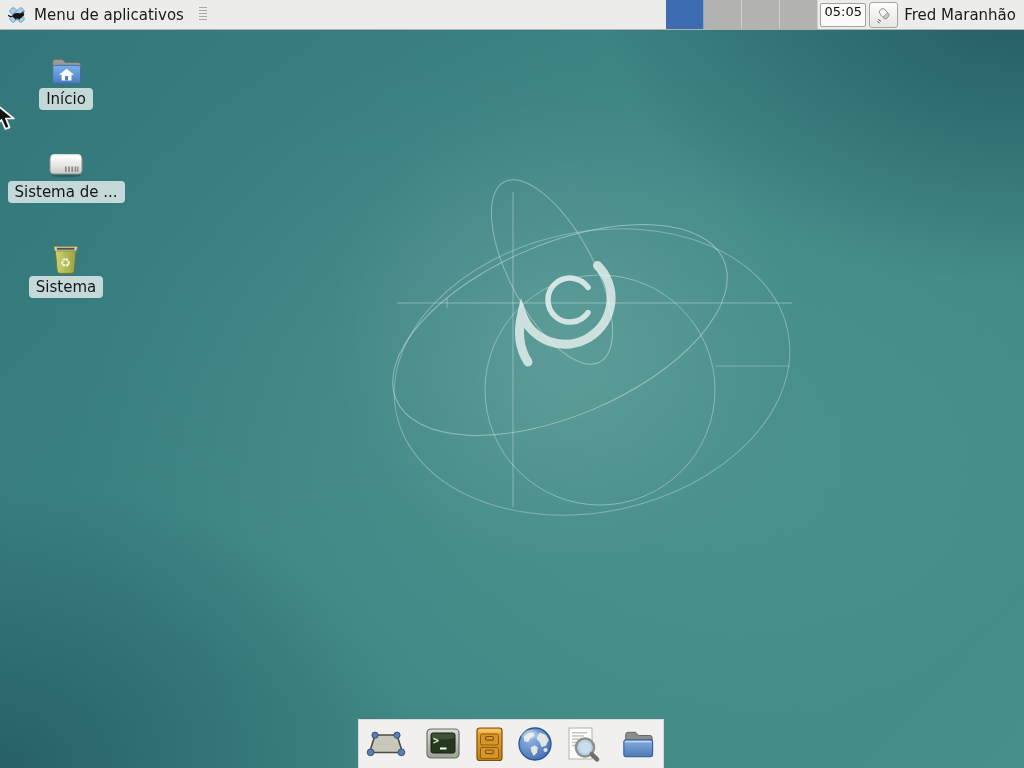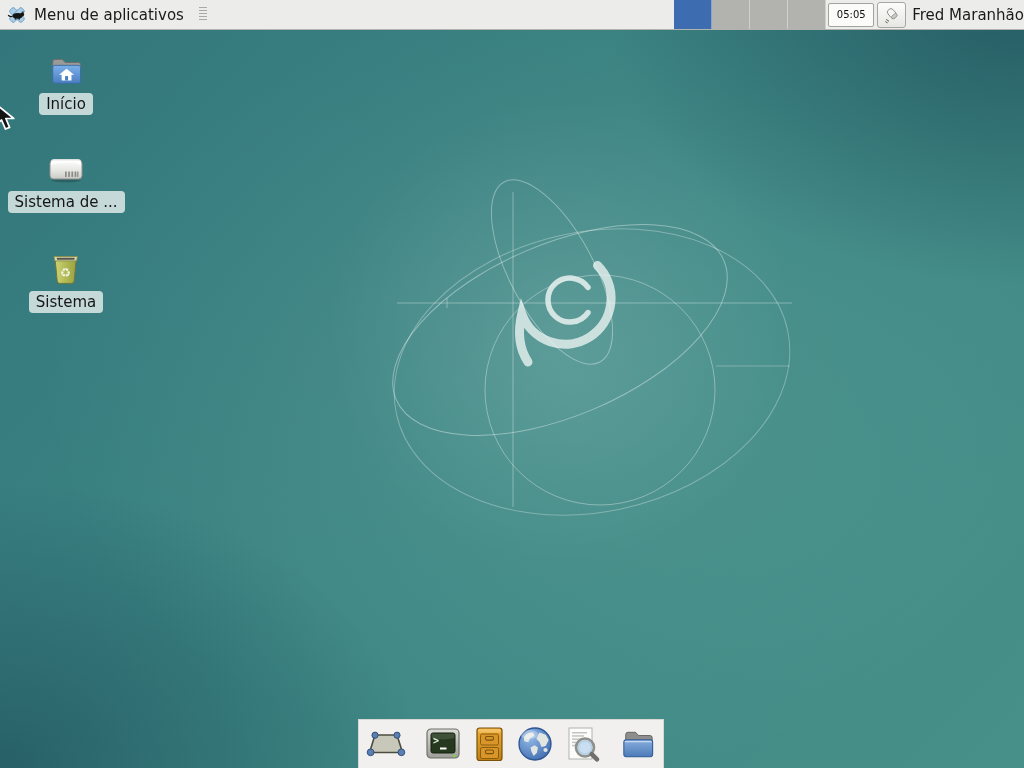--- a/index.html
+++ b/index.html
@@ -19,31 +19,31 @@
     font-size:15px;color:#1b1b1b;z-index:30;
   }
   .menu-btn{display:flex;align-items:center;gap:6px;height:100%;padding:12px 6px;cursor:default;}
   .grip{width:8px;height:15px;margin-left:9px;
     background-image:repeating-linear-gradient(to bottom,#a9a9a5 0 1px,transparent 1px 3px);}
   .panel-right{margin-left:auto;display:flex;align-items:center;height:100%;}
   .ws{display:flex;height:100%;}
   .ws-cell{width:38px;height:100%;box-shadow:inset -1px 0 0 rgba(255,255,255,0.38);}
   .clock{
     width:44px;height:22px;margin:0 3px 0 2px;background:#fbfbfa;
-    border:1px solid #a2a29e;border-radius:2px;display:flex;align-items:center;
-    justify-content:center;font-size:10px;color:#0e0e0e;
+    border:1px solid #a2a29e;border-radius:2px;display:flex;align-items:flex-start;
+    justify-content:center;font-size:13px;color:#0e0e0e;
   }
   .tool-btn{width:27px;height:24px;border:1px solid #a6a6a2;border-radius:3px;
     background:linear-gradient(#fdfdfc,#e6e6e3);display:flex;align-items:center;
     justify-content:center;margin-right:6px;}
-  .user-name{}
+  .user-name{padding-right:8px;}
   
   .desk-icons{position:absolute;left:11px;top:54px;width:110px;display:flex;
     flex-direction:column;gap:37px;align-items:center;z-index:10;}
-  .desk-icon{display:flex;flex-direction:column;align-items:center;gap:5px;}
+  .desk-icon{display:flex;flex-direction:column;align-items:center;}
   .desk-label{background:rgba(236,243,241,0.78);border-radius:4px;padding:2px 7px;
     font-size:15px;color:#161616;white-space:nowrap;}
   
   .artwork{position:absolute;inset:0;z-index:1;pointer-events:none;}
   
   .dock{position:absolute;left:358px;top:719px;width:306px;height:49px;background:#f1f0ee;
     border:1px solid #d8d7d3;border-bottom:none;box-sizing:border-box;display:flex;
     align-items:center;padding:0 7px;gap:9px;z-index:20;}
   .dock-btn{width:40px;height:40px;display:flex;align-items:center;justify-content:center;}
   .dock-sep{width:1px;height:36px;background:#cfcecb;}

